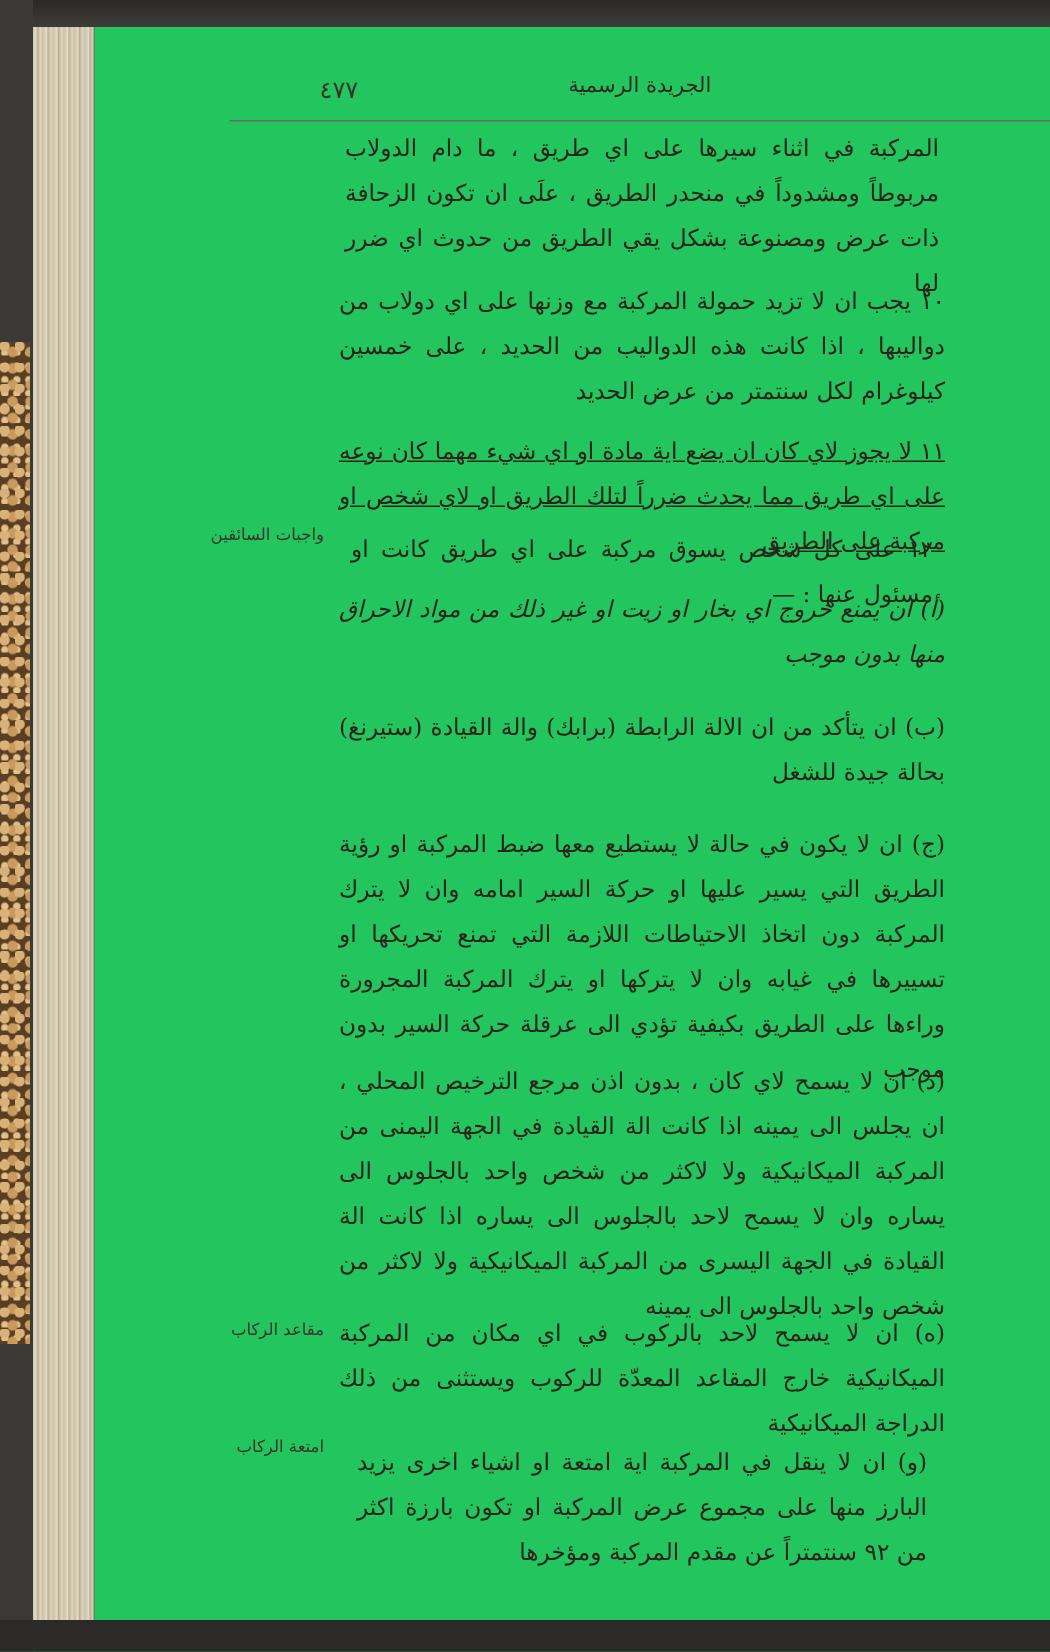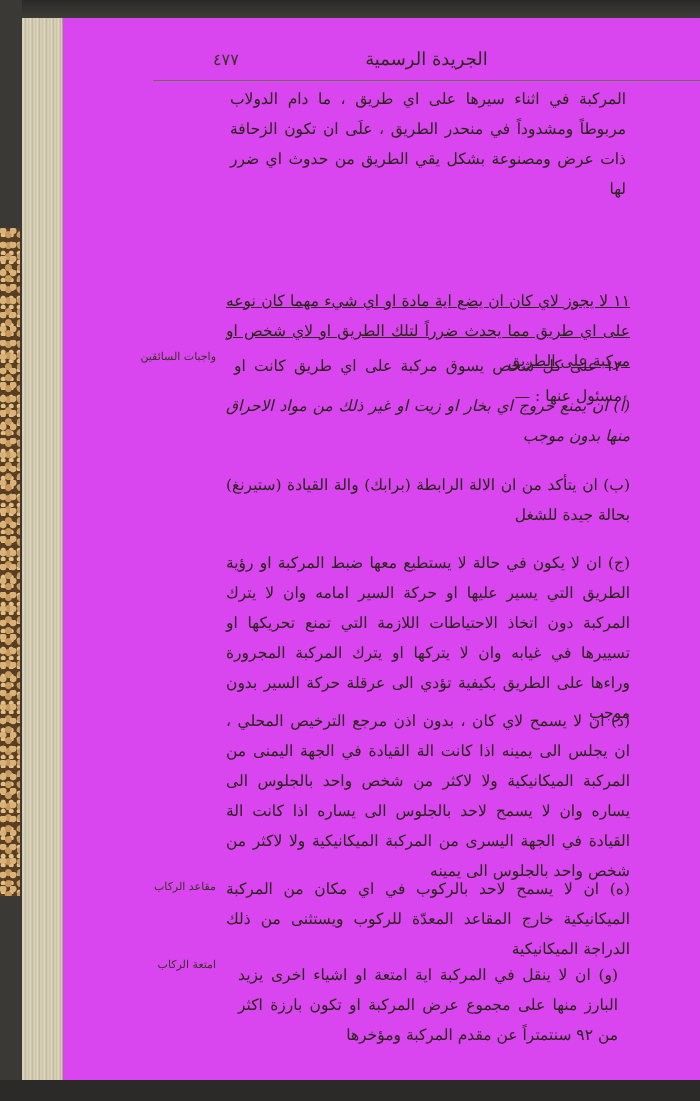--- a/index.html
+++ b/index.html
@@ -31,33 +31,33 @@
       background: repeating-linear-gradient(90deg,
         #cfc7ad 0px, #e4dcc2 2px, #b9b198 3px, #ddd5bb 5px, #c8c0a6 7px);
       border-right: 1px solid #a9a28a;
     }
     .cover-bottom {
       position: absolute; left: 0; top: 1080px; width: 700px; height: 21px;
       background: #2b2a28;
     }
     .page {
       position: absolute; left: 63px; top: 18px; width: 637px; height: 1062px;
-      background: #d946ef;
+      background: #22c55e;
     }
     .header {
       position: absolute; left: 90px; right: 0; top: 26px; height: 36px;
       border-bottom: 1px solid #6f6a5c;
     }
     .page-number {
       position: absolute; left: 60px; top: 6px;
       font-size: 16px; color: #3b342a;
     }
     .running-title {
       position: absolute; left: 0; right: 0; top: 4px; text-align: center;
-      font-size: 18px; color: #2e281f;
+      font-size: 14px; color: #2e281f;
     }
     .body-text {
       position: absolute; left: 163px; width: 404px;
       direction: rtl; text-align: justify; text-align-last: right;
       font-size: 15.5px; line-height: 30px; color: #2a241b;
     }
     .para { position: absolute; left: 0; right: 0; }
     .margin-note {
       position: absolute; left: 83px; width: 70px;
       direction: rtl; 
@@ -76,20 +76,21 @@
 
 <div class="page">
 
   <div class="header">
     <span class="page-number">٤٧٧</span>
     <div class="running-title">الجريدة الرسمية</div>
   </div>
 
   <div class="body-text" style="top:0;height:1062px;">
     <p class="para" style="top:62px;margin:4px;">المركبة في اثناء سيرها على اي طريق ، ما دام الدولاب مربوطاً ومشدوداً في منحدر الطريق ، علَى ان تكون الزحافة ذات عرض ومصنوعة بشكل يقي الطريق من حدوث اي ضرر لها</p>
+    <p class="para" style="top:168px;margin:0;">١٠   يجب ان لا تزيد حمولة المركبة مع وزنها على اي دولاب من دواليبها ، اذا كانت هذه الدواليب من الحديد ، على خمسين كيلوغرام لكل سنتمتر من عرض الحديد</p>
     <p class="para" style="top:268px;margin:0;text-decoration:underline;">١١   لا يجوز لاي كان ان يضع اية مادة او اي شيء مهما كان نوعه على اي طريق مما يحدث ضرراً لتلك الطريق او لاي شخص او مركبة على الطريق</p>
     <p class="para" style="top:325px;margin:8px;">١٢   على كل شخص يسوق مركبة على اي طريق كانت او مسئول عنها : —</p>
     <p class="para" style="top:373px;margin:0;font-style:italic;">(أ)   ان يمنع خروج اي بخار او زيت او غير ذلك من مواد الاحراق منها بدون موجب</p>
     <p class="para" style="top:452px;margin:0;">(ب)   ان يتأكد من ان الالة الرابطة (برابك) والة القيادة (ستيرنغ) بحالة جيدة للشغل</p>
     <p class="para" style="top:530px;margin:0;">(ج)   ان لا يكون في حالة لا يستطيع معها ضبط المركبة او رؤية الطريق التي يسير عليها او حركة السير امامه وان لا يترك المركبة دون اتخاذ الاحتياطات اللازمة التي تمنع تحريكها او تسييرها في غيابه وان لا يتركها او يترك المركبة المجرورة وراءها على الطريق بكيفية تؤدي الى عرقلة حركة السير بدون موجب</p>
     <p class="para" style="top:688px;margin:0;">(د)   ان لا يسمح لاي كان ، بدون اذن مرجع الترخيص المحلي ، ان يجلس الى يمينه اذا كانت الة القيادة في الجهة اليمنى من المركبة الميكانيكية ولا لاكثر من شخص واحد بالجلوس الى يساره وان لا يسمح لاحد بالجلوس الى يساره اذا كانت الة القيادة في الجهة اليسرى من المركبة الميكانيكية ولا لاكثر من شخص واحد بالجلوس الى يمينه</p>
     <p class="para" style="top:856px;margin:0;">(ه)   ان لا يسمح لاحد بالركوب في اي مكان من المركبة الميكانيكية خارج المقاعد المعدّة للركوب ويستثنى من ذلك الدراجة الميكانيكية</p>
     <p class="para" style="top:930px;margin:12px;">(و)   ان لا ينقل في المركبة اية امتعة او اشياء اخرى يزيد البارز منها على مجموع عرض المركبة او تكون بارزة اكثر من ٩٢ سنتمتراً عن مقدم المركبة ومؤخرها</p>
   </div>
 

